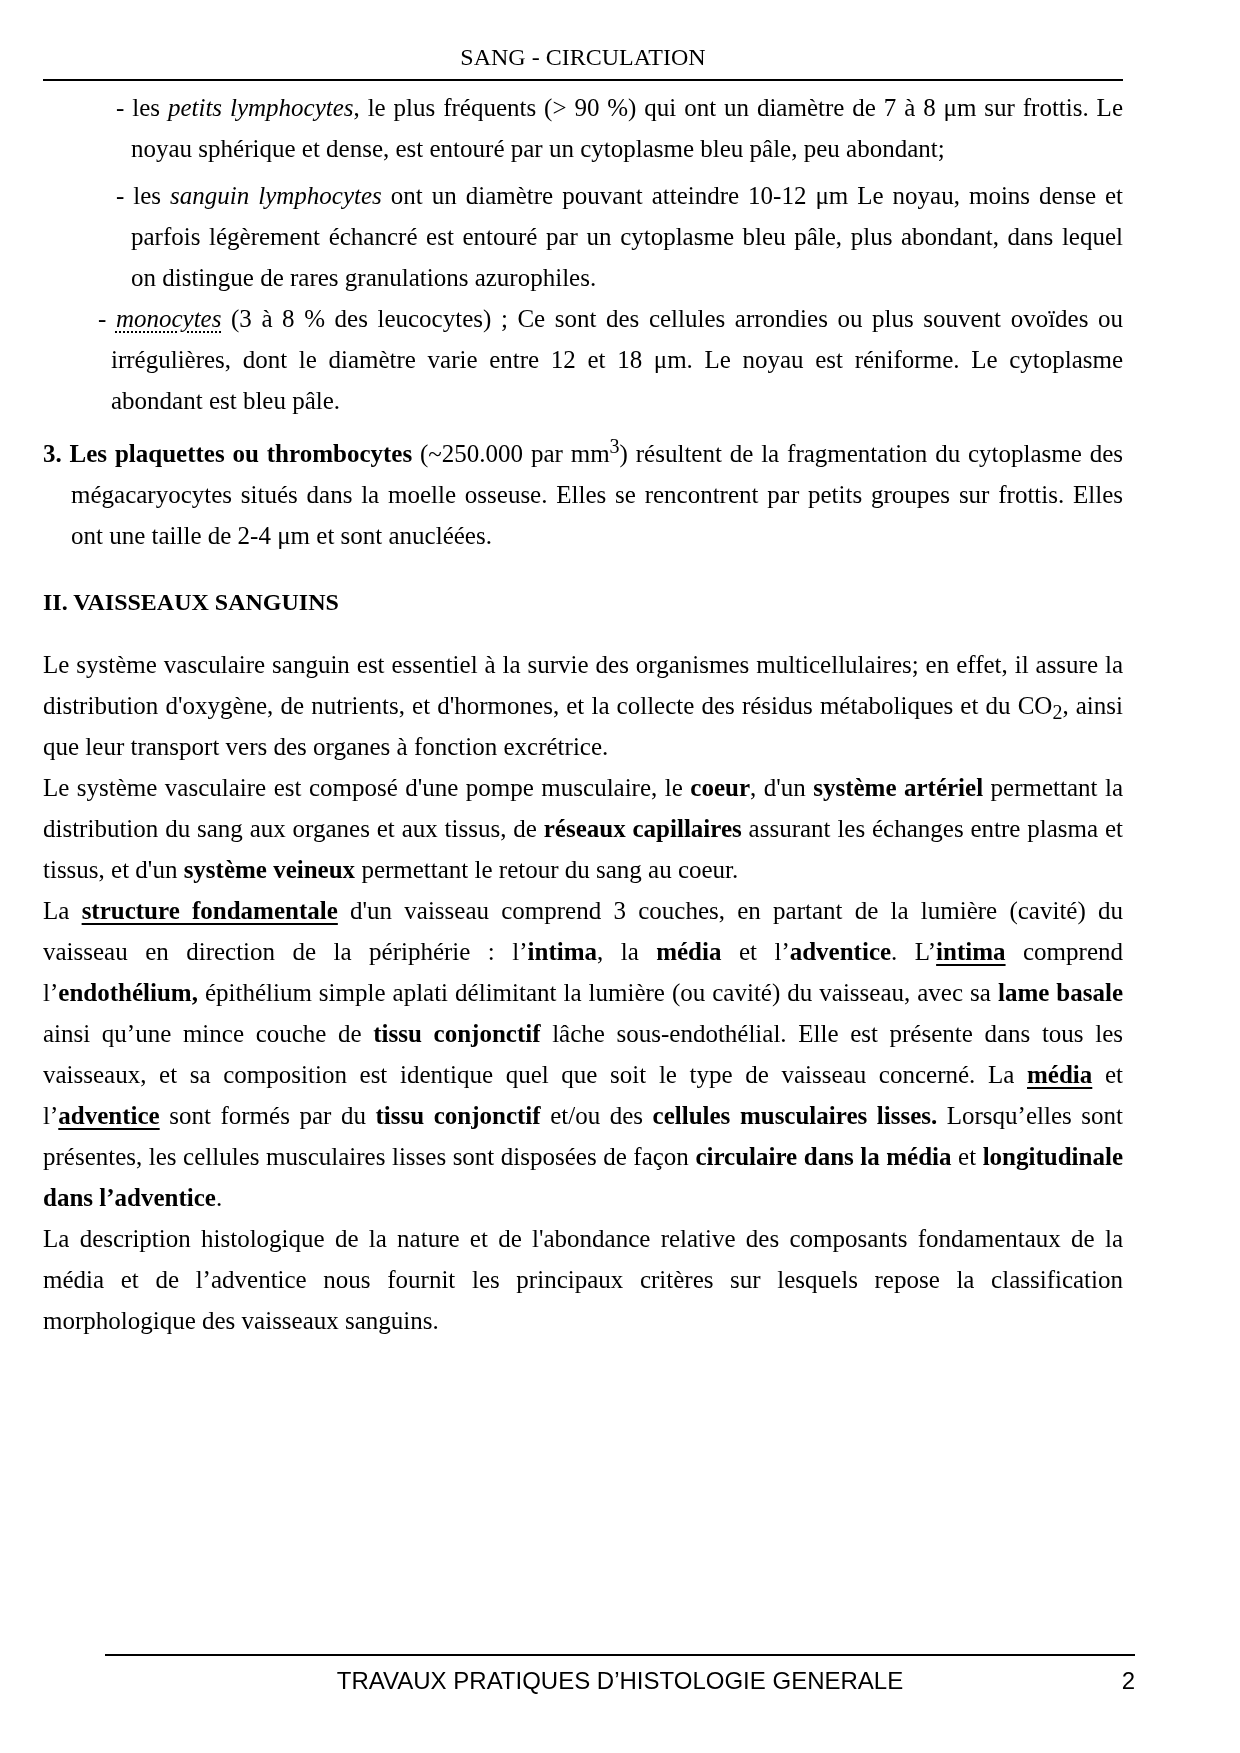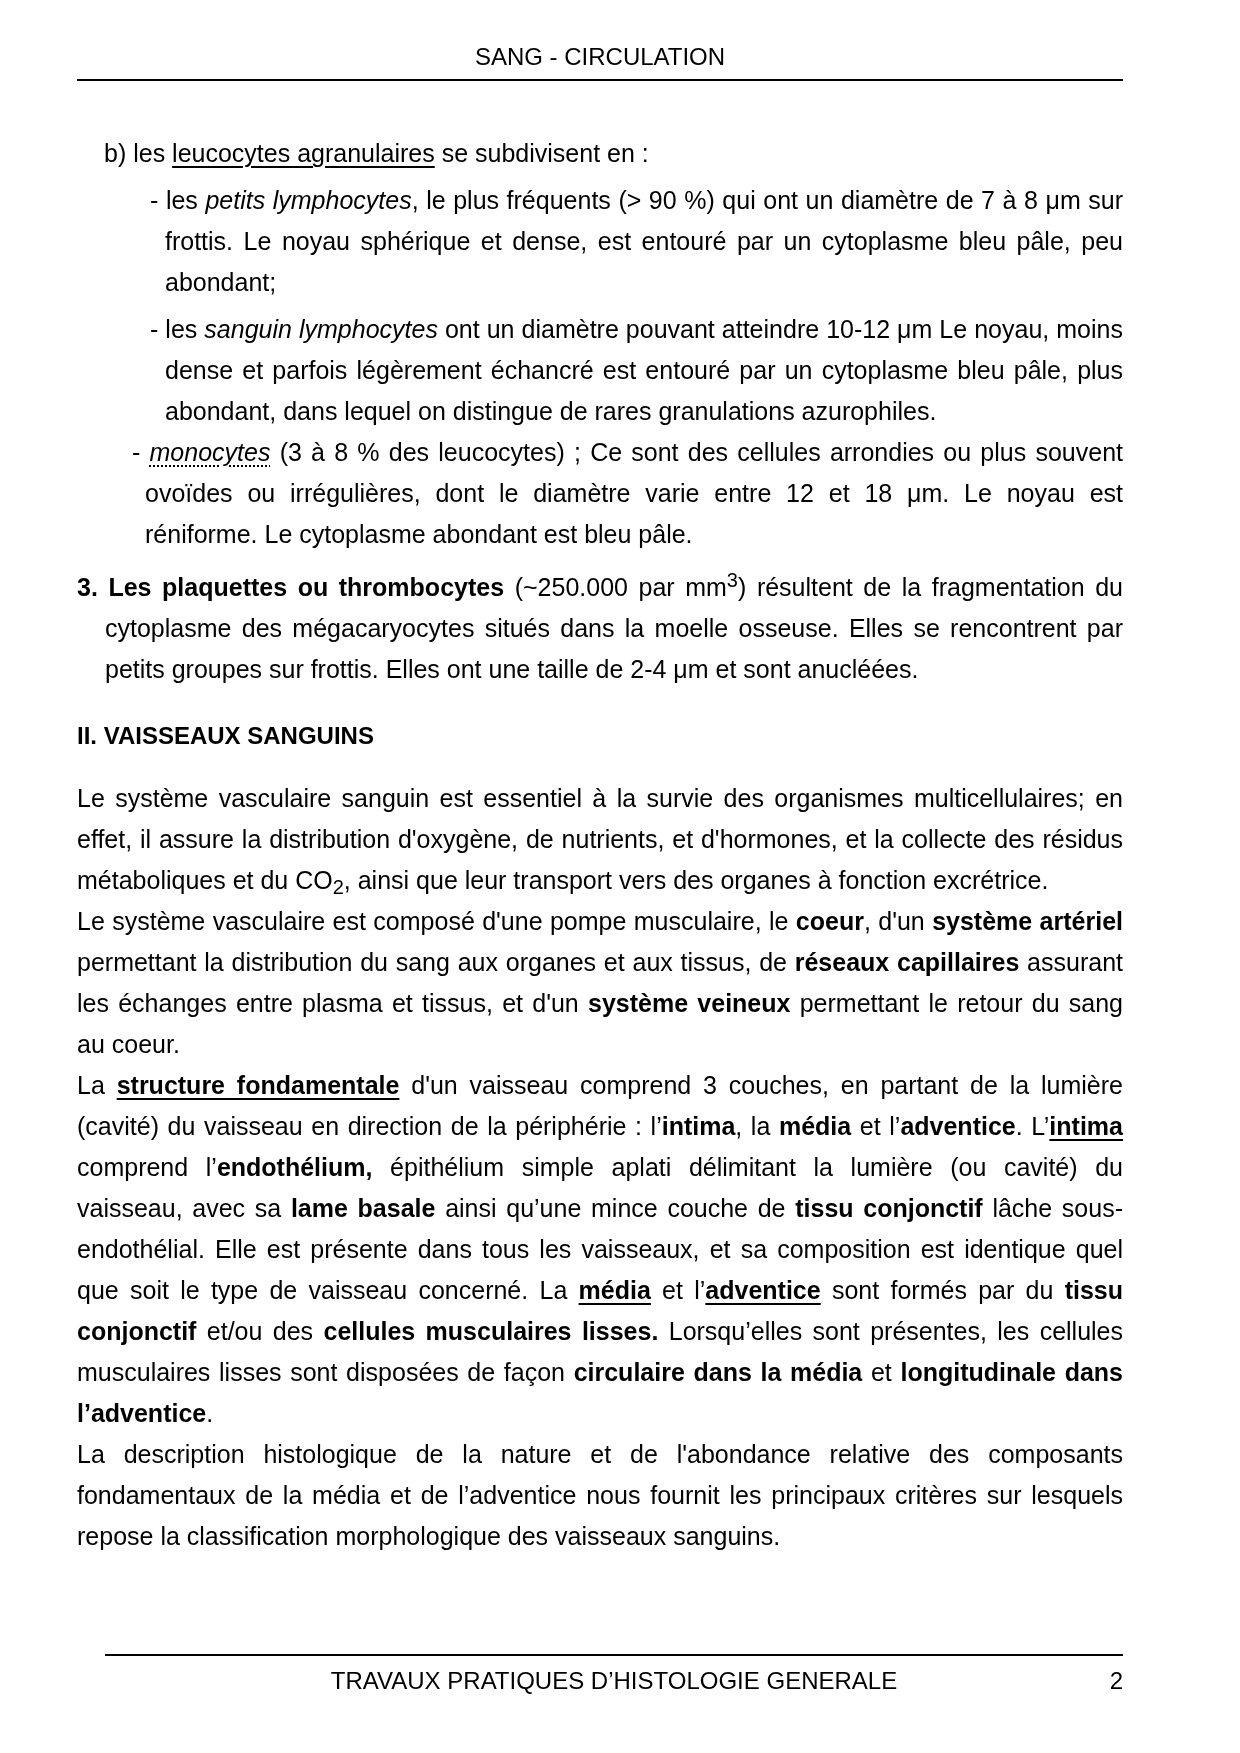--- a/index.html
+++ b/index.html
@@ -5,56 +5,55 @@
 <style>
   * { margin:0; padding:0; box-sizing:border-box; }
   html, body { background:#ffffff; }
   body {
     width:1240px; height:1753px;
     position:relative;
     font-family:"Liberation Sans","DejaVu Sans",sans-serif;
     font-size:25px; line-height:41px; color:#000;
     overflow:hidden;
   }
-  .content { padding:44px 117px 0 77px; }
+  .content { padding:44px 117px 0 43px;font-family:Liberation Serif, serif; }
   .header-title { text-align:center; font-size:24px; line-height:26px; }
   .rule { border-bottom:2px solid #000; margin-top:9px; }
 
   .li, .para { text-align:justify; }
   .li-b   { margin-top:52px; padding-left:27px; }
   .li-1   { margin-top:6px;  padding-left:67px; text-indent:-12px; }
   .li-2   { margin-top:6px;  padding-left:88px; text-indent:-15px; }
   .li-1m  {  padding-left:68px; text-indent:-13px; }
   .para-3 { margin-top:12px; padding-left:28px; text-indent:-28px; }
 
   .heading { font-size:24px; line-height:36px; font-weight:bold; margin:28px 0 24px 0; }
 
   .b  { font-weight:bold; }
   .i  { font-style:italic; }
   .u  { text-decoration:underline; text-decoration-thickness:2px; text-underline-offset:4px; }
   .du { text-decoration:underline dotted; text-decoration-thickness:2px; text-underline-offset:4px; }
   sup { font-size:20px; line-height:0; vertical-align:baseline; position:relative; top:-9px; }
   sub { font-size:20px; line-height:0; vertical-align:baseline; position:relative; top:5px; }
 
-  .footer { position:absolute; left:105px; right:117px; top:1654px; border-top:2px solid #000; }
+  .footer { position:absolute; left:105px; right:105px; top:1654px; border-top:2px solid #000; }
   .footer-row { position:relative; margin-top:12px; font-size:24px; line-height:26px; }
   .footer-title { text-align:center; }
   .footer-page-number { position:absolute; right:0; top:0; }
 </style>
 </head>
 <body>
 
 <div class="content">
 
   <div class="header">
     <div class="header-title">SANG - CIRCULATION</div>
     <div class="rule"></div>
   </div>
 
-  <div class="li li-b"><span>b) les </span><span class="u">leucocytes agranulaires</span><span> se subdivisent en :</span></div>
 
 
   <div class="li li-2"><span>- les </span><span class="i">petits lymphocytes</span><span>, le plus fréquents (&gt; 90 %) qui ont un diamètre de 7 à 8 μm sur frottis. Le noyau sphérique et dense, est entouré par un cytoplasme bleu pâle, peu abondant;</span></div>
 
   <div class="li li-2"><span>- les </span><span class="i">sanguin lymphocytes</span><span> ont un diamètre pouvant atteindre 10-12 μm Le noyau, moins dense et parfois légèrement échancré est entouré par un cytoplasme bleu pâle, plus abondant, dans lequel on distingue de rares granulations azurophiles.</span></div>
 
   <div class="li li-1m"><span>- </span><span class="i du">monocytes</span><span> (3 à 8 % des leucocytes) ; Ce sont des cellules arrondies ou plus souvent ovoïdes ou irrégulières, dont le diamètre varie entre 12 et 18 μm. Le noyau est réniforme. Le cytoplasme abondant est bleu pâle.</span></div>
 
   <div class="para para-3"><span class="b">3. Les plaquettes ou thrombocytes</span><span> (~250.000 par mm</span><sup>3</sup><span>) résultent de la fragmentation du cytoplasme des mégacaryocytes situés dans la moelle osseuse. Elles se rencontrent par petits groupes sur frottis. Elles ont une taille de 2-4 μm et sont anucléées.</span></div>
 

